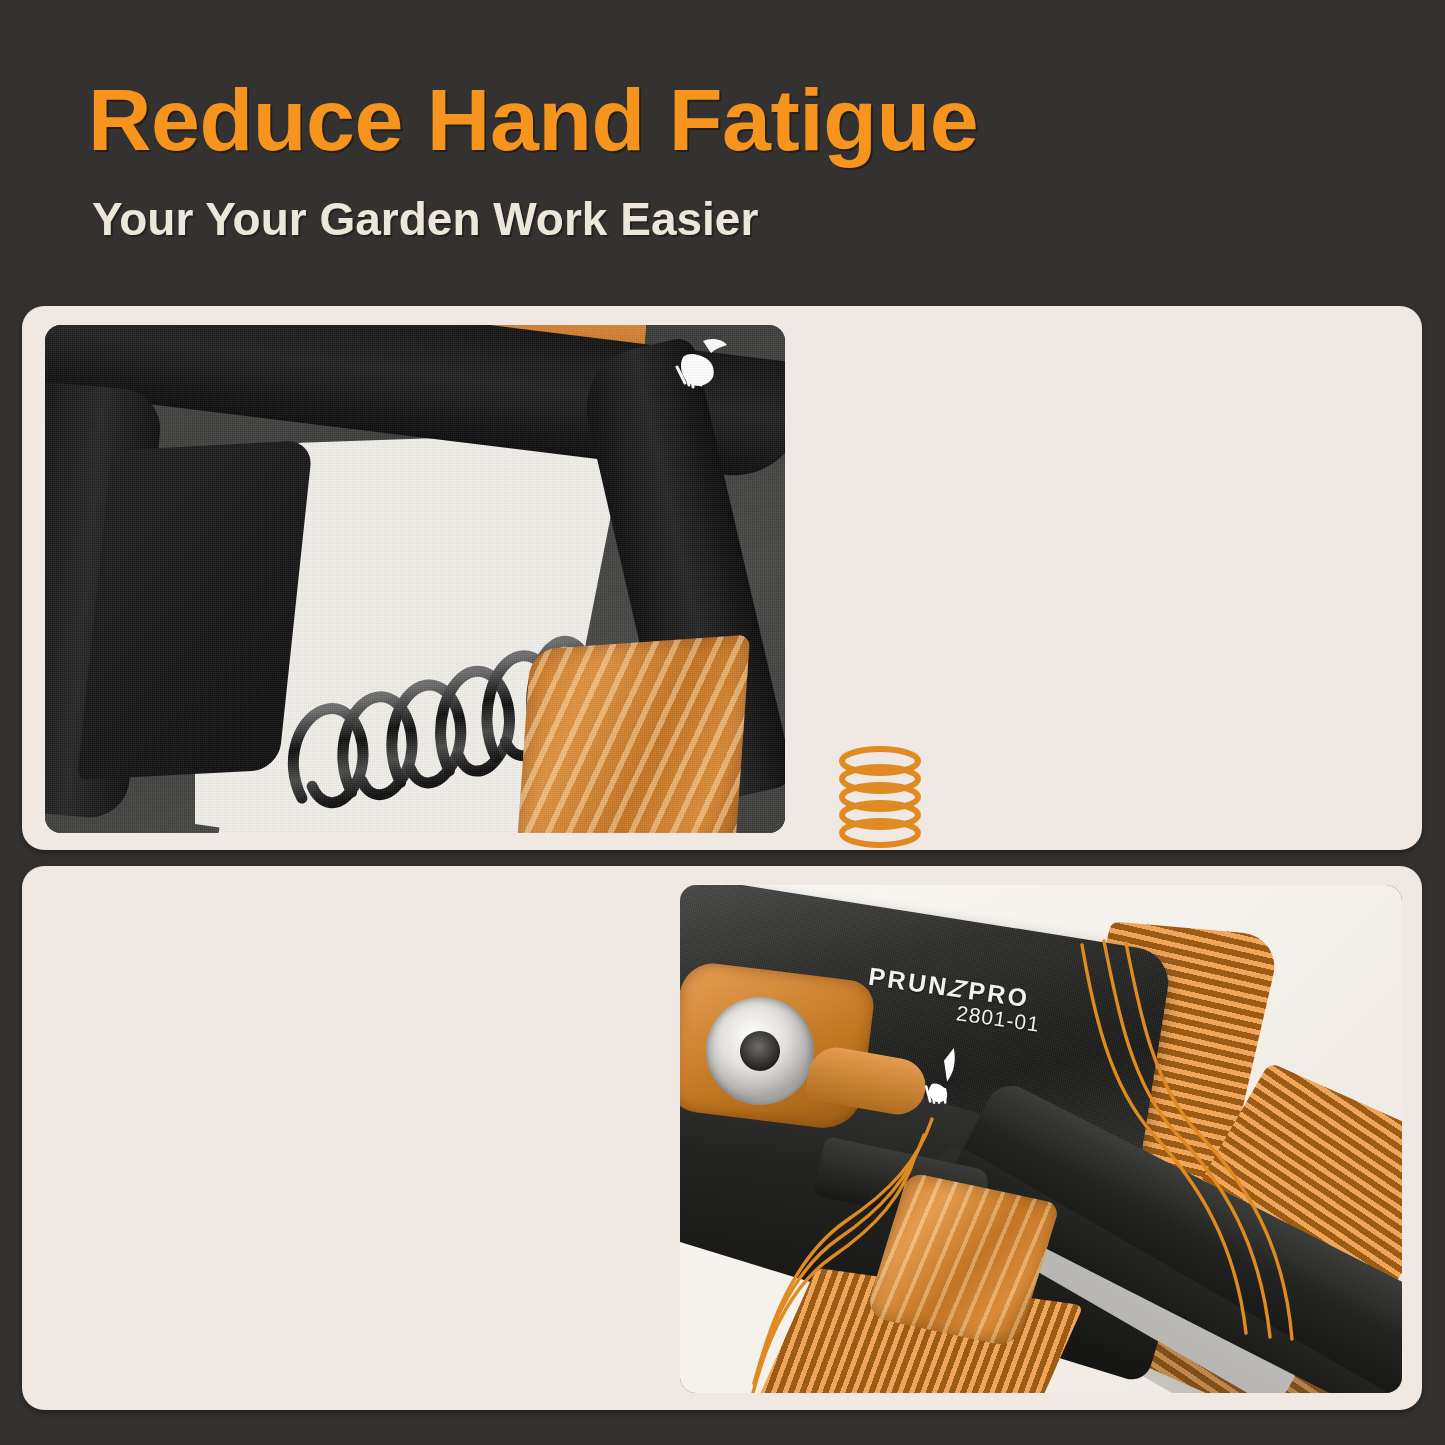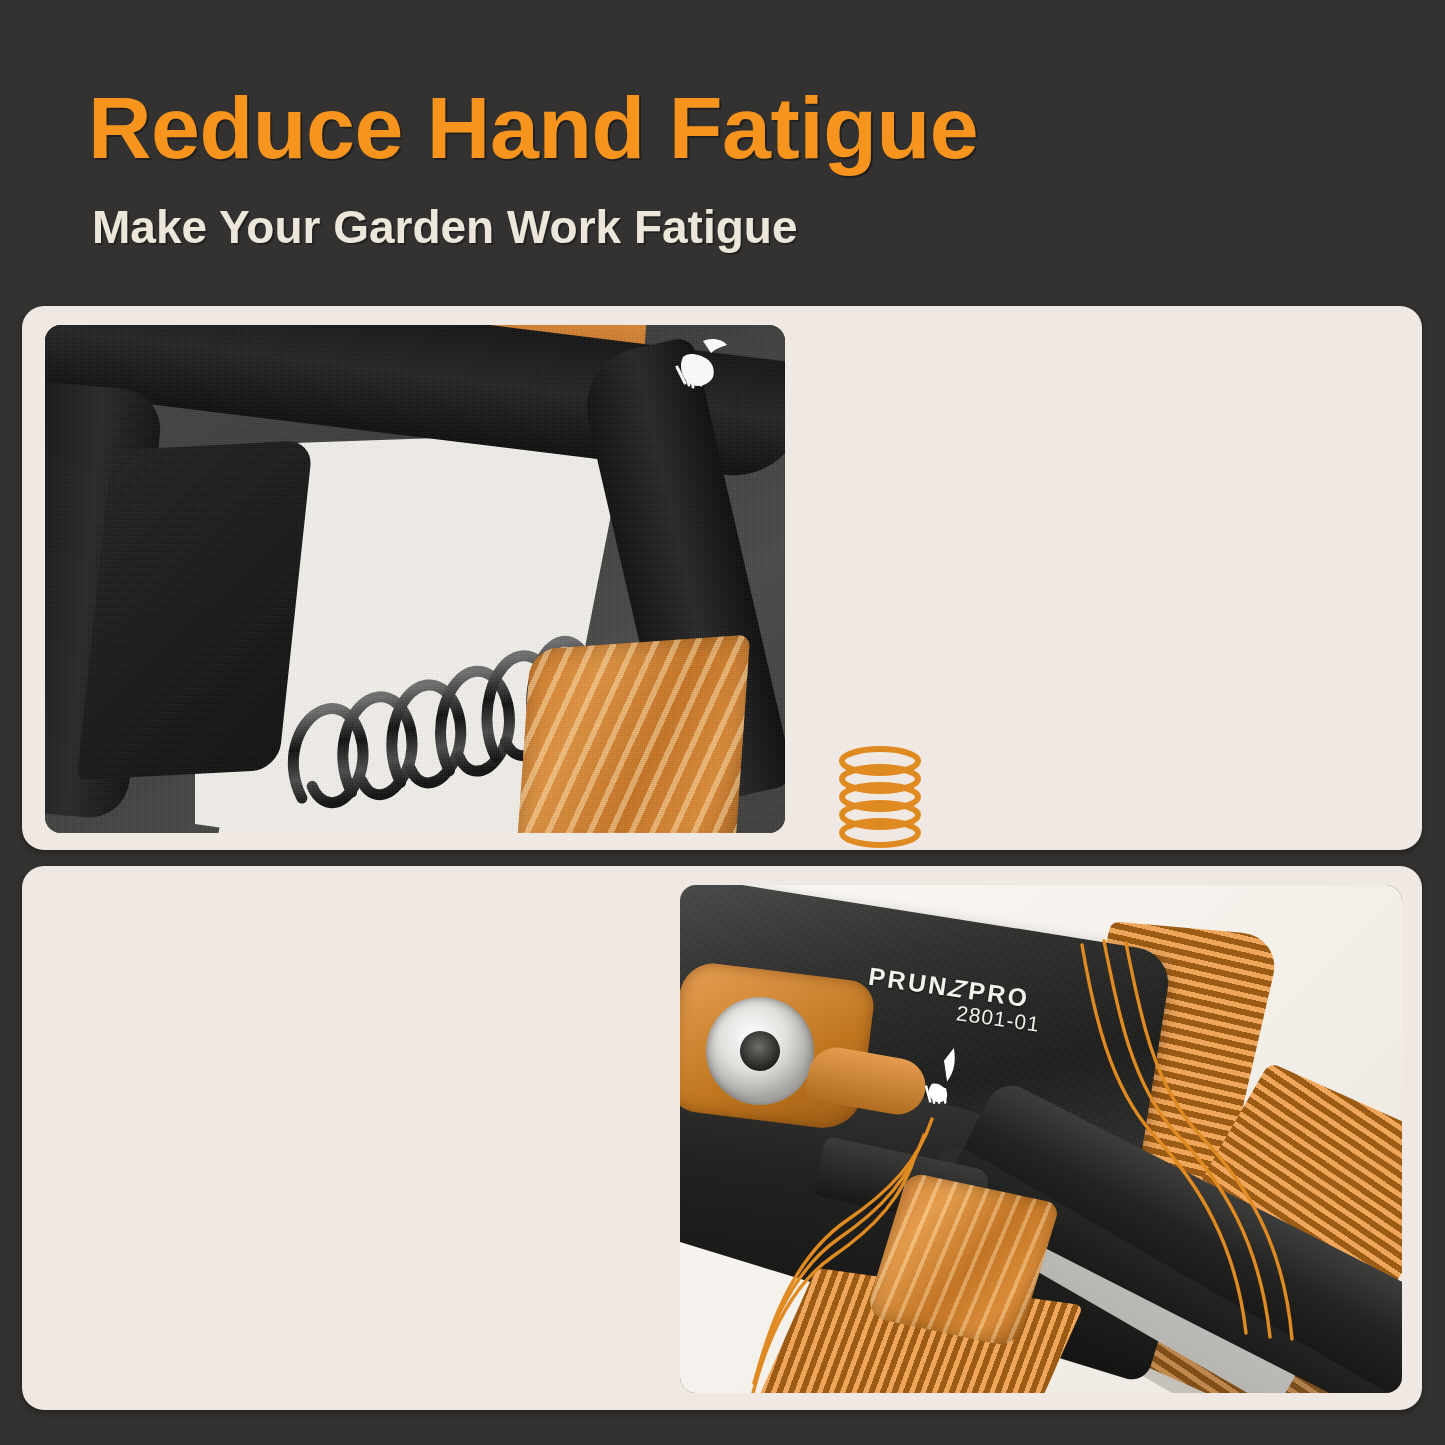--- a/index.html
+++ b/index.html
@@ -5,21 +5,21 @@
   html,body{margin:0;padding:0;}
   body{
     width:1445px;height:1445px;
     background:#333230;
     font-family:"Liberation Sans", sans-serif;
     overflow:hidden;
     position:relative;
   }
 
   
-  .header{ position:absolute; left:0; top:12px; width:1182px; height:300px; }
+  .header{ position:absolute; left:0; top:4px; width:1182px; height:300px; }
   .headline{
     position:absolute; left:88px; top:72px;
     font-size:88px; font-weight:bold; letter-spacing:-0.5px;
     color:#F7941E; line-height:1;
     text-shadow:2px 2px 0 rgba(0,0,0,0.35);
     white-space:nowrap;
   }
   .subheadline{
     position:absolute; left:92px; top:192px;
     font-size:46px; font-weight:bold; letter-spacing:0px;
@@ -234,21 +234,21 @@
   .feature{ position:absolute; }
   #feature-spring{ left:812px; top:440px; width:520px; }
 
   .feature-icon{ display:block; }
 </style>
 </head>
 <body>
 
 <div class="header">
   <div class="headline">Reduce Hand Fatigue</div>
-  <div class="subheadline">Make Your Garden Work Fatigue</div>
+  <div class="subheadline">Your Your Garden Work Easier</div>
 </div>
 
 <div class="panel" id="panel-spring">
 
   <div class="photo" id="photo-spring">
     <div class="p1-bg"></div>
     <div class="p1-white"></div>
     <div class="p1-white2"></div>
     <div class="p1-orange-top"></div>
     <div class="p1-armtop"></div>

